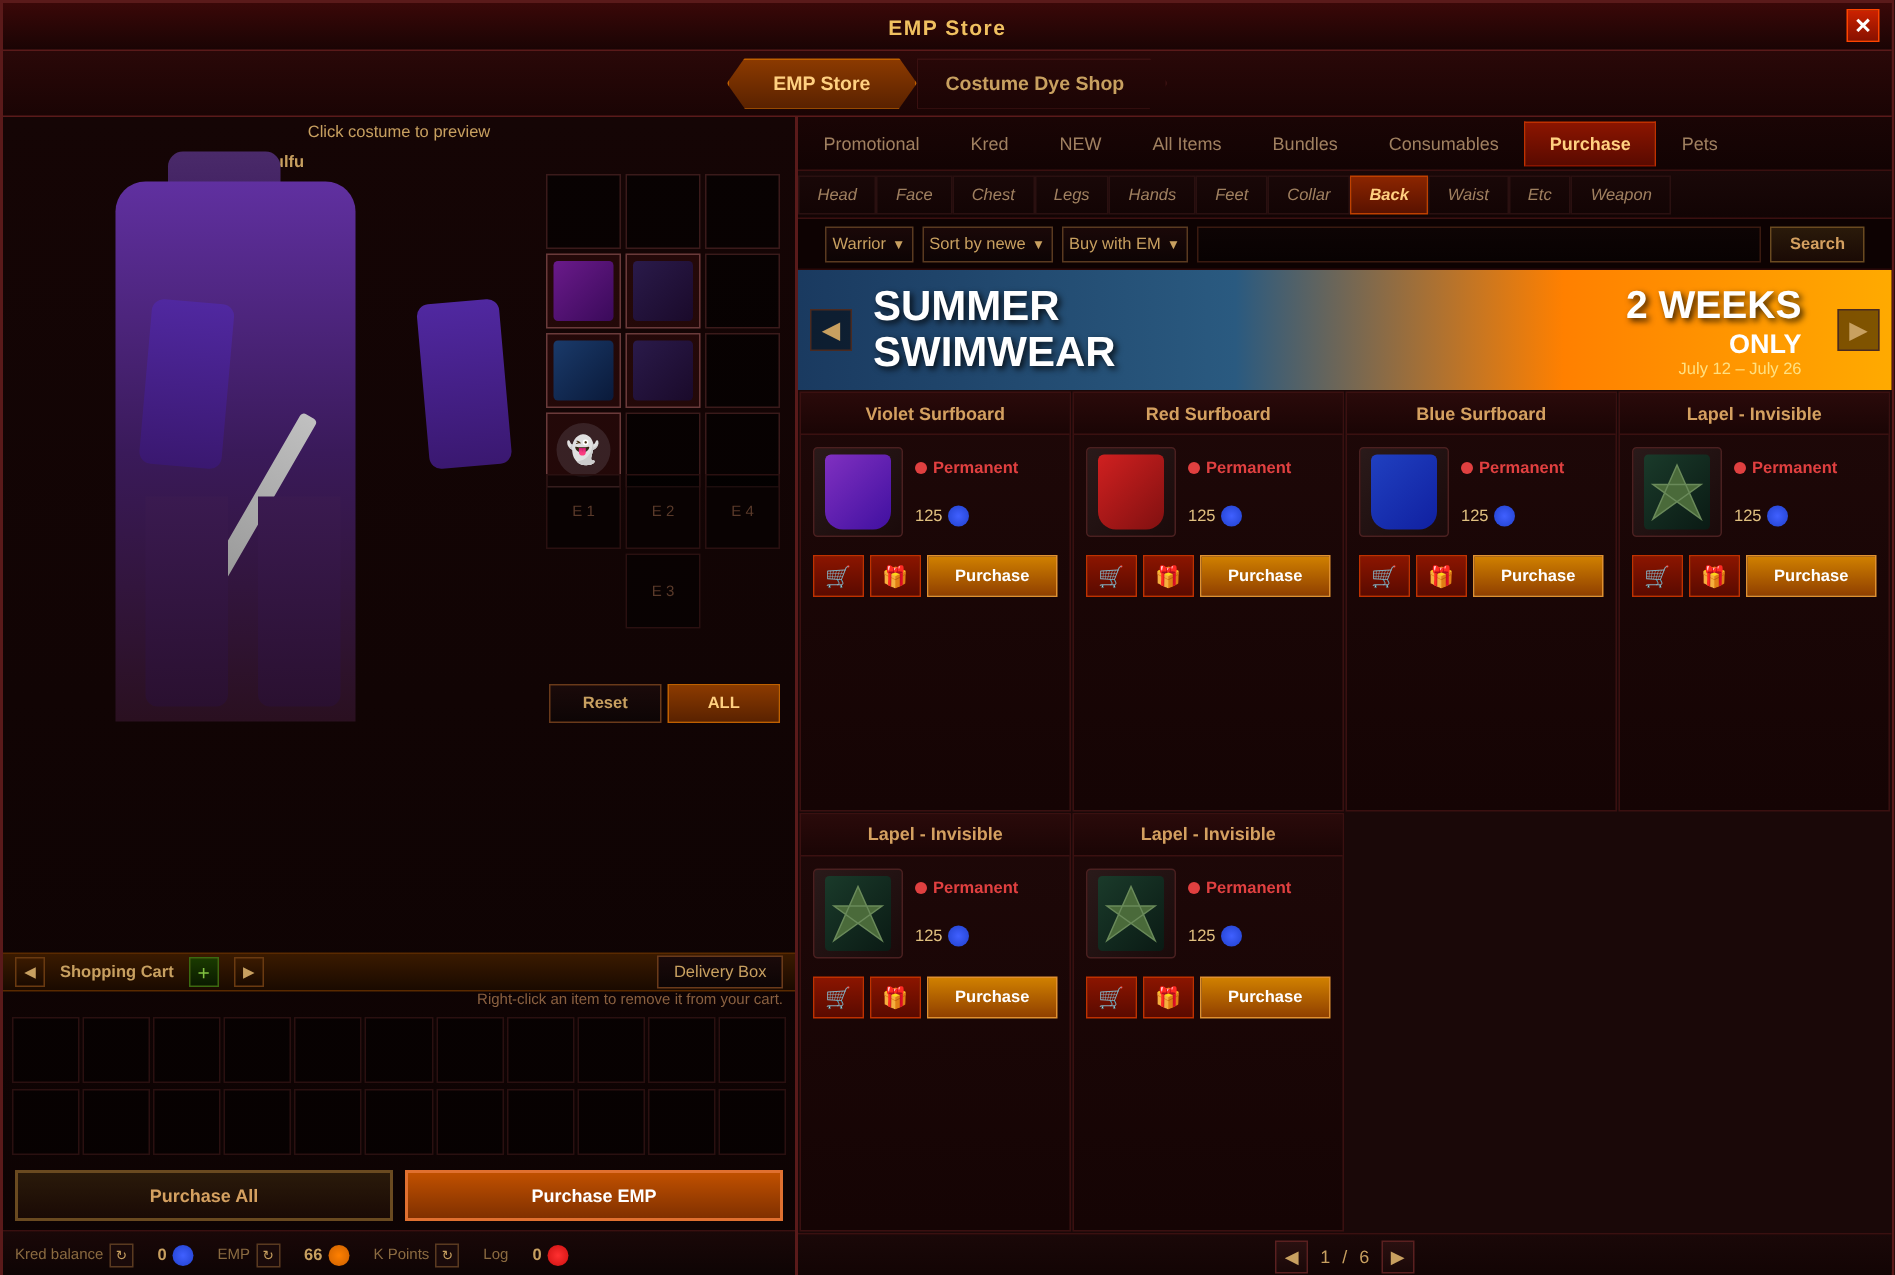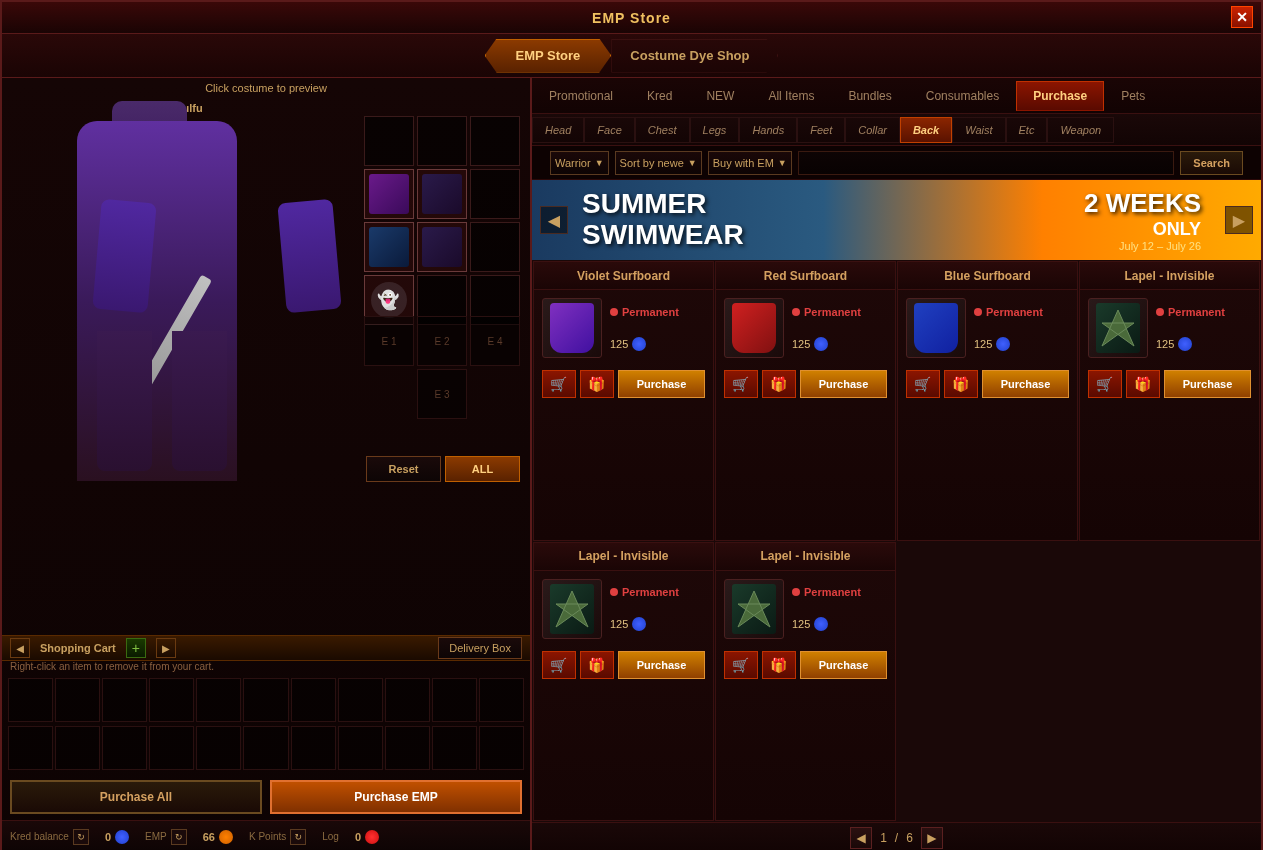--- a/index.html
+++ b/index.html
@@ -375,20 +375,21 @@
       gap: 2px;
       padding: 4px 6px;
     }
     .cart-slot {
       height: 44px;
       background: rgba(0,0,0,0.5);
       border: 1px solid #2a1010;
     }
 
     .cart-note {
+      text-align: right;
       padding: 0 8px 2px;
       color: #8a6040;
       font-size: 10px;
     }
 
     .cart-bottom-row {
       display: grid;
       grid-template-columns: repeat(11, 1fr);
       gap: 2px;
       padding: 0 6px 4px;

